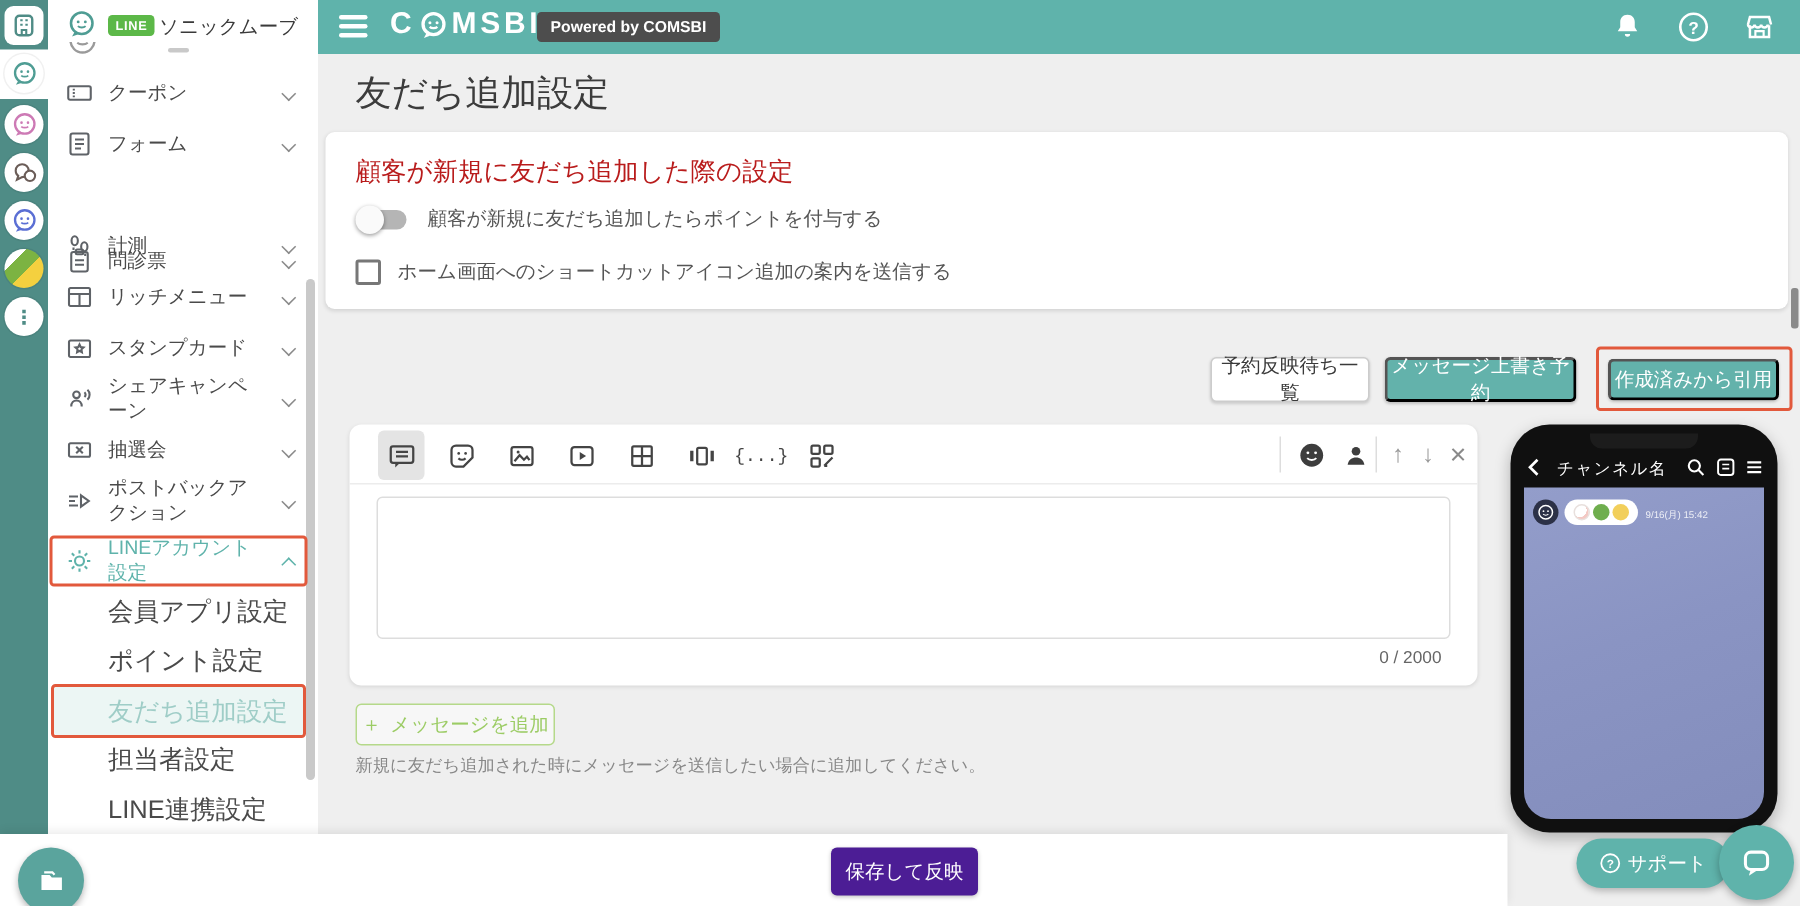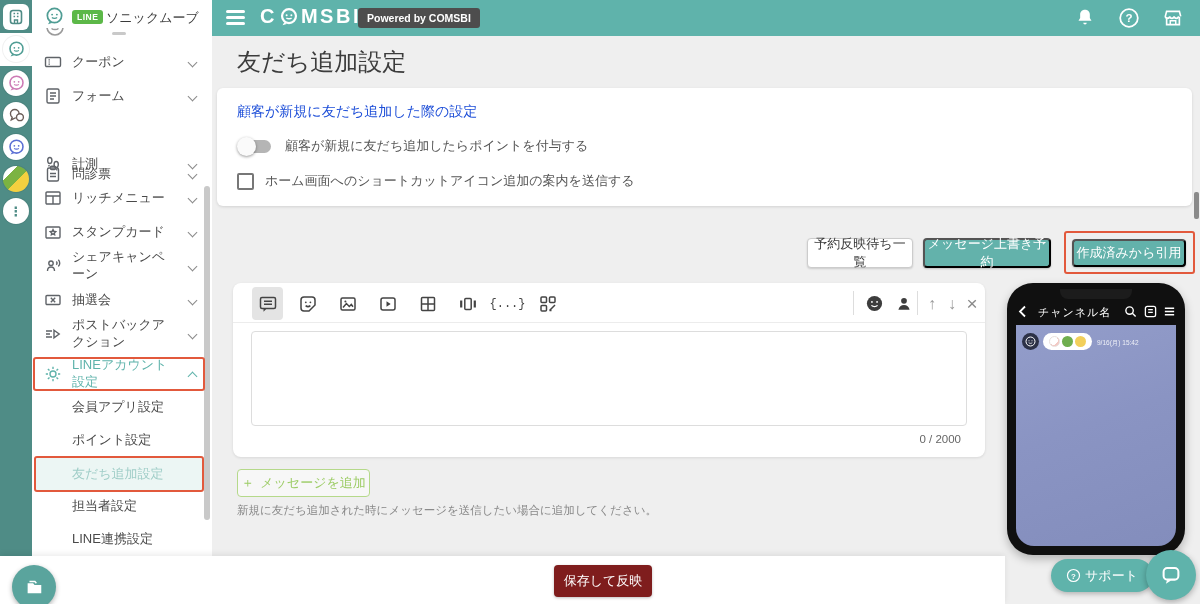--- a/index.html
+++ b/index.html
@@ -24,40 +24,40 @@
   .partial-icon { position:absolute; left:12px; top:28px; width:22px; height:11px; overflow:hidden; }
   .partial-dash { position:absolute; left:80px; top:32px; width:14px; height:3px; background:#c9c9c9; border-radius:2px; }
 
   .nav-item { position:absolute; left:0; width:180px; height:32px; display:flex; align-items:center; cursor:pointer; }
   .nav-ico { position:absolute; left:12px; top:50%; transform:translateY(-50%); width:18px; height:18px; }
   .nav-label { position:absolute; left:40px; font-size:13px; color:#4a4a4a; line-height:1.3; width:106px; }
   .nav-label.teal { color:#5fb3ab; }
   .chev { position:absolute; right:16px; width:7px; height:7px; border-right:1.6px solid #8a8a8a; border-bottom:1.6px solid #8a8a8a; transform:rotate(45deg); }
   .chev.up { transform:rotate(-135deg); border-color:#5fb3ab; margin-top:4px; }
   .sub-item { position:absolute; left:0; width:180px; height:32px; display:flex; align-items:center; cursor:pointer; }
-  .sub-label { position:absolute; left:40px; font-size:13px; color:#4a4a4a; }
+  .sub-label { position:absolute; left:40px; font-size:17px; color:#4a4a4a; }
   .sub-hl { position:absolute; left:4px; top:458px; width:168px; height:32px; background:#ecf6f4; border-radius:2px; }
   .sub-label.sel { color:#9fcdc7; }
   .side-scroll { position:absolute; left:172px; top:186px; width:6px; height:334px; background:#c9c9c9; border-radius:3px; }
 
   
   .anno { position:absolute; border:2.5px solid #e2593c; border-radius:3px; background:transparent; z-index:30; pointer-events:none; }
 
   
   .topbar { position:absolute; left:212px; top:0; width:988px; height:36px; background:#5fb3ab; z-index:6; }
   .burger { position:absolute; left:14px; top:10px; width:19px; height:15px; cursor:pointer; }
   .burger span { display:block; height:2.5px; background:#fff; border-radius:2px; margin-bottom:3.5px; }
   .logo { position:absolute; left:48px; top:5px; display:flex; align-items:center; color:#fff; font-weight:bold; font-size:20px; letter-spacing:2.5px; }
   .powered { position:absolute; left:146px; top:8px; background:#4d4d4d; color:#fff; font-size:10.5px; font-weight:bold; padding:4px 9px; border-radius:3px; }
   .top-ico { position:absolute; top:7px; width:22px; height:22px; cursor:pointer; }
 
   
   .main-title { position:absolute; left:237px; top:46px; font-size:24px; font-weight:500; color:#3c3c3c; }
   .card1 { position:absolute; left:217px; top:88px; width:975px; height:118px; background:#fff; border-radius:6px; box-shadow:0 1px 3px rgba(0,0,0,.12); }
-  .caption { position:absolute; left:20px; top:15px; font-size:14px; color:#1d4ed8; }
+  .caption { position:absolute; left:20px; top:15px; font-size:17px; color:#b91c1c; }
   .toggle-row { position:absolute; left:20px; top:48px; display:flex; align-items:center; cursor:pointer; }
   .toggle { position:relative; width:36px; height:20px; margin-right:12px; }
   .toggle .track { position:absolute; left:3px; top:4px; width:31px; height:13px; background:#b5b5b5; border-radius:7px; }
   .toggle .thumb { position:absolute; left:0; top:1px; width:19px; height:19px; background:#fafafa; border-radius:50%; box-shadow:0 1px 3px rgba(0,0,0,.4); }
   .row-label { font-size:13px; color:#555; }
   .check-row { position:absolute; left:20px; top:84px; display:flex; align-items:center; cursor:pointer; }
   .checkbox { width:17px; height:17px; border:2px solid #777; border-radius:2px; margin-right:11px; background:#fff; }
 
   .main-scroll { position:absolute; left:1194px; top:192px; width:5px; height:27px; background:#8a8a8a; border-radius:2px; z-index:8; }
 
@@ -91,21 +91,21 @@
   .p-avatar { width:17px; height:17px; border-radius:50%; background:#2c3147; display:flex; align-items:center; justify-content:center; margin-right:4px; }
   .p-bubble { background:#fff; border-radius:9px; padding:3px 6px; display:flex; gap:2px; align-items:center; }
   .sticker { width:11px; height:11px; border-radius:50%; }
   .st1 { background:radial-gradient(circle at 35% 35%, #fff 55%, #f3c9c4 56%); border:1px solid #e8e0dd; }
   .st2 { background:#6fae4e; }
   .st3 { background:#f2cf5b; }
   .p-time { font-size:6.5px; color:rgba(255,255,255,.85); margin-left:5px; margin-top:6px; white-space:nowrap; }
 
   
   .bottombar { position:absolute; left:0; top:556px; width:1005px; height:48px; background:#fff; box-shadow:0 -2px 6px rgba(0,0,0,.08); z-index:10; }
-  .save-btn { position:absolute; left:554px; top:9px; width:98px; height:32px; background:#7f1d1d; color:#fff; font-size:13px; border:none; border-radius:4px; cursor:pointer; box-shadow:0 1px 3px rgba(0,0,0,.25); }
+  .save-btn { position:absolute; left:554px; top:9px; width:98px; height:32px; background:#4c1d95; color:#fff; font-size:13px; border:none; border-radius:4px; cursor:pointer; box-shadow:0 1px 3px rgba(0,0,0,.25); }
   .folder-fab { position:absolute; left:12px; top:565px; width:44px; height:44px; border-radius:50%; background:#5aa49d; display:flex; align-items:center; justify-content:center; box-shadow:0 2px 5px rgba(0,0,0,.3); cursor:pointer; z-index:12; }
   .support-pill { position:absolute; left:1051px; top:559px; width:102px; height:33px; background:#5fb3ab; border-radius:17px; display:flex; align-items:center; justify-content:center; gap:4px; color:#fff; font-size:13px; cursor:pointer; z-index:11; box-shadow:0 2px 5px rgba(0,0,0,.25); }
   .chat-fab { position:absolute; left:1146px; top:550px; width:50px; height:50px; border-radius:50%; background:#5fb3ab; display:flex; align-items:center; justify-content:center; cursor:pointer; z-index:12; box-shadow:0 2px 6px rgba(0,0,0,.3); }
 </style>
 </head>
 <body>
 
 <div id="app">
 
   <div class="rail">

